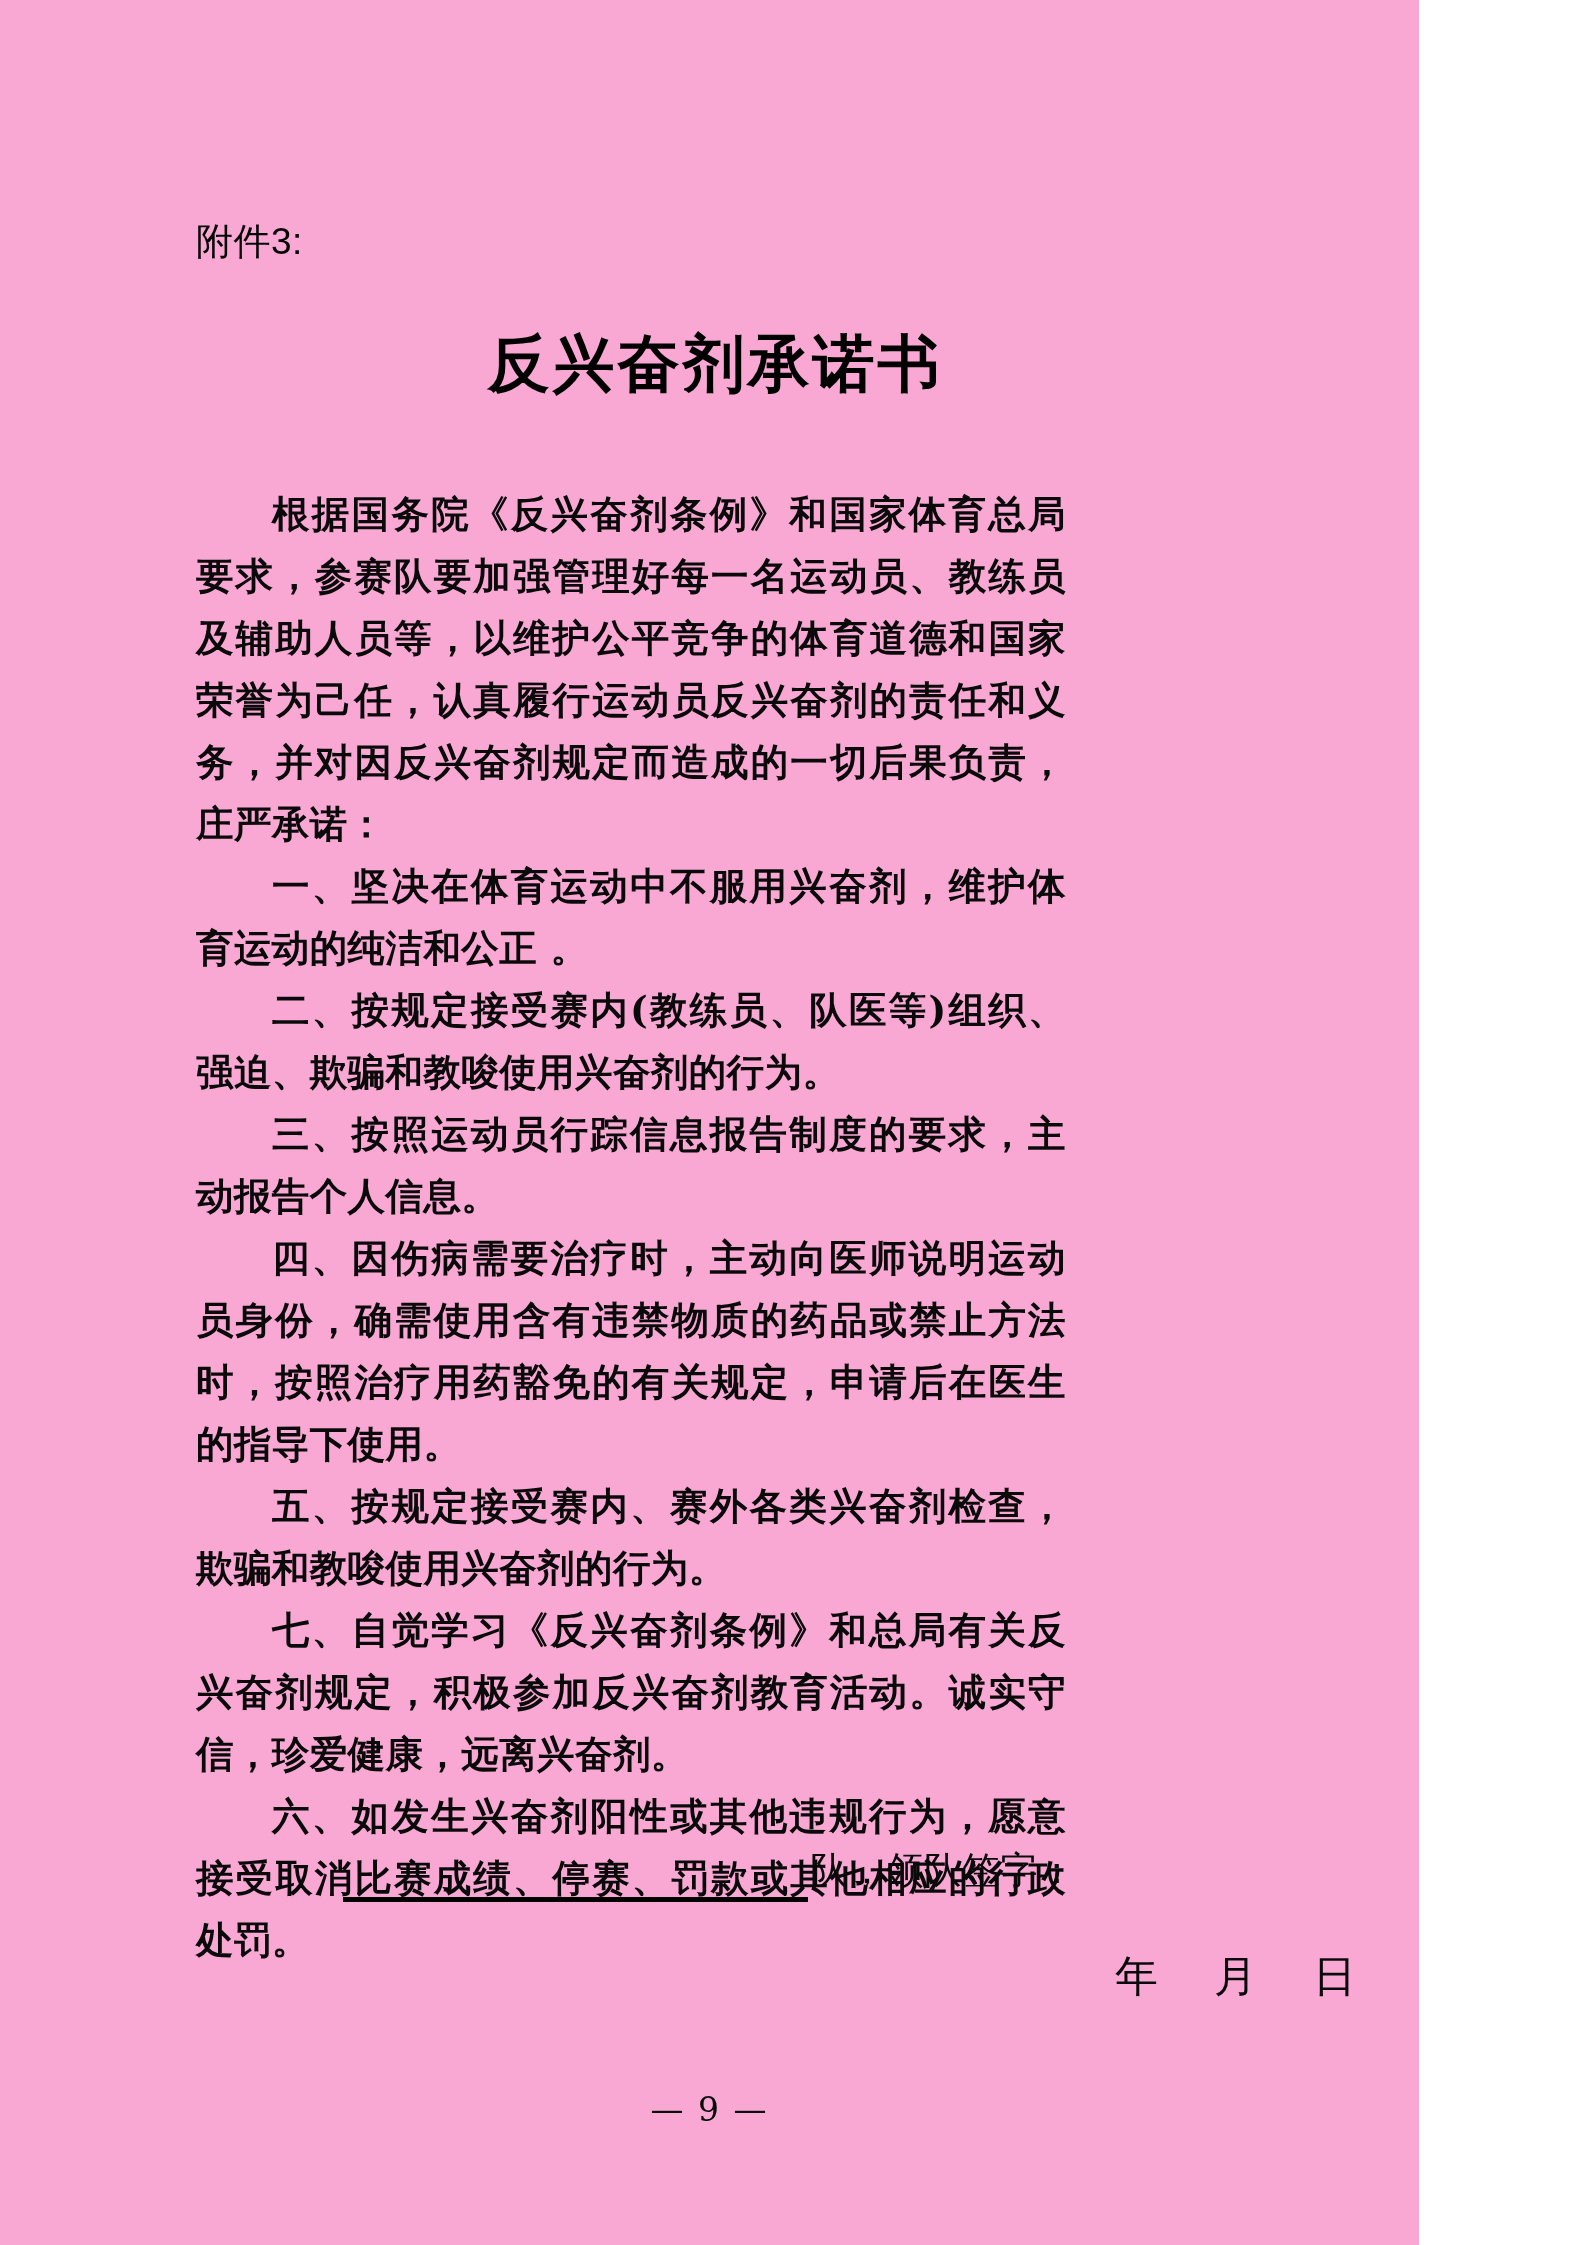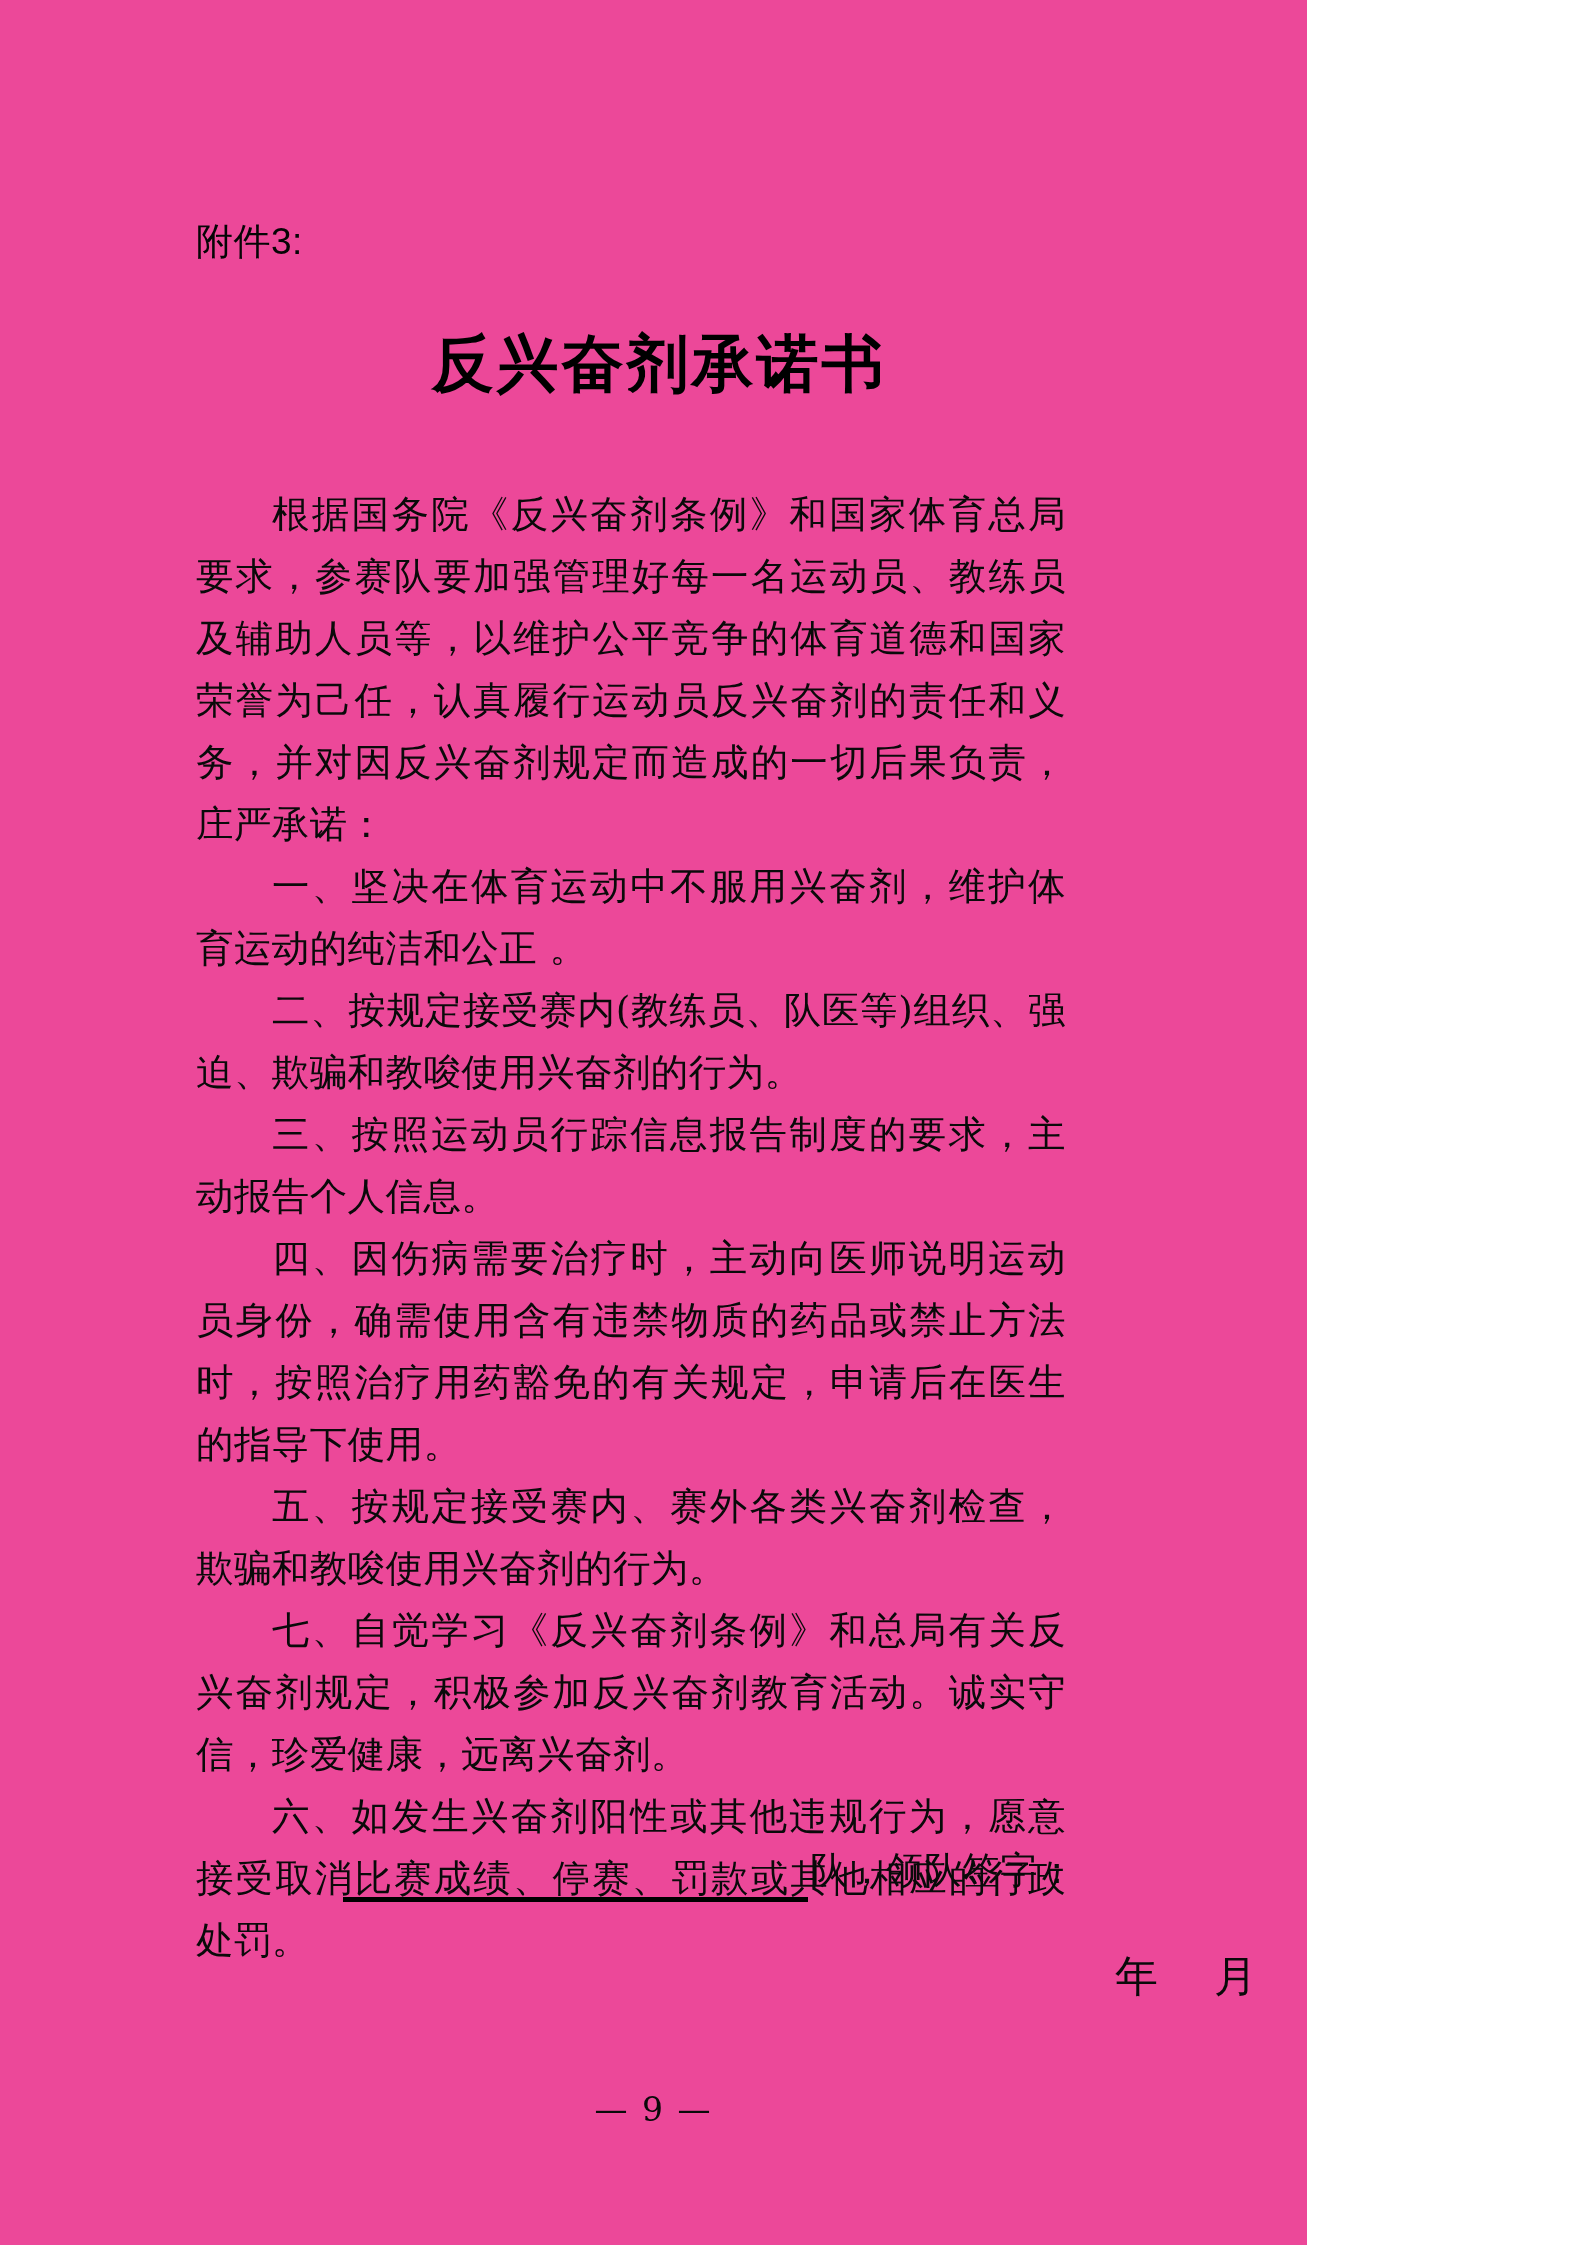--- a/index.html
+++ b/index.html
@@ -2,23 +2,23 @@
 <html><head>
 <meta charset="utf-8">
 <style>
   html, body {
     margin: 0;
     padding: 0;
     background: #ffffff;
   }
   .page {
     position: relative;
-    width: 1307px;
+    width: 1419px;
     height: 2245px;
-    background: #ec4899;
+    background: #f9a8d4;
     overflow: hidden;
     font-family: "DejaVu Serif", "Liberation Serif", serif;
     color: #111111;
   }
   
   .attachment-label {
     position: absolute;
     left: 196px;
     top: 222px;
     font-family: "Liberation Sans", "DejaVu Sans", sans-serif;
@@ -42,20 +42,21 @@
     letter-spacing: 3px;
     color: #000000;
     white-space: nowrap;
   }
   
   .body-block {
     position: absolute;
     left: 196px;
     top: 483px;
     width: 870px;
+    font-weight: bold;
   }
   .para {
     font-family: "DejaVu Serif", "Liberation Serif", serif;
     font-size: 37.5px;
     line-height: 62px;
     text-align: justify;
     text-justify: inter-ideograph;
     text-indent: 76px;
     margin: 0 0 0 0;
     letter-spacing: 0.4px;

